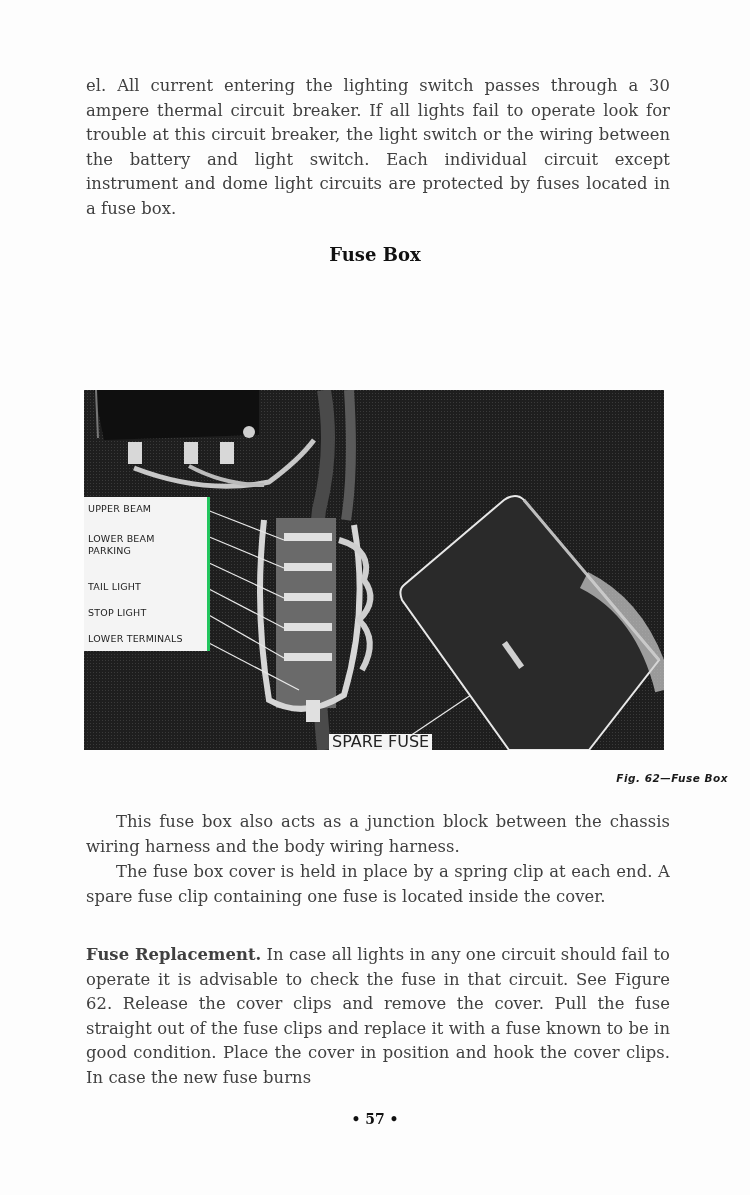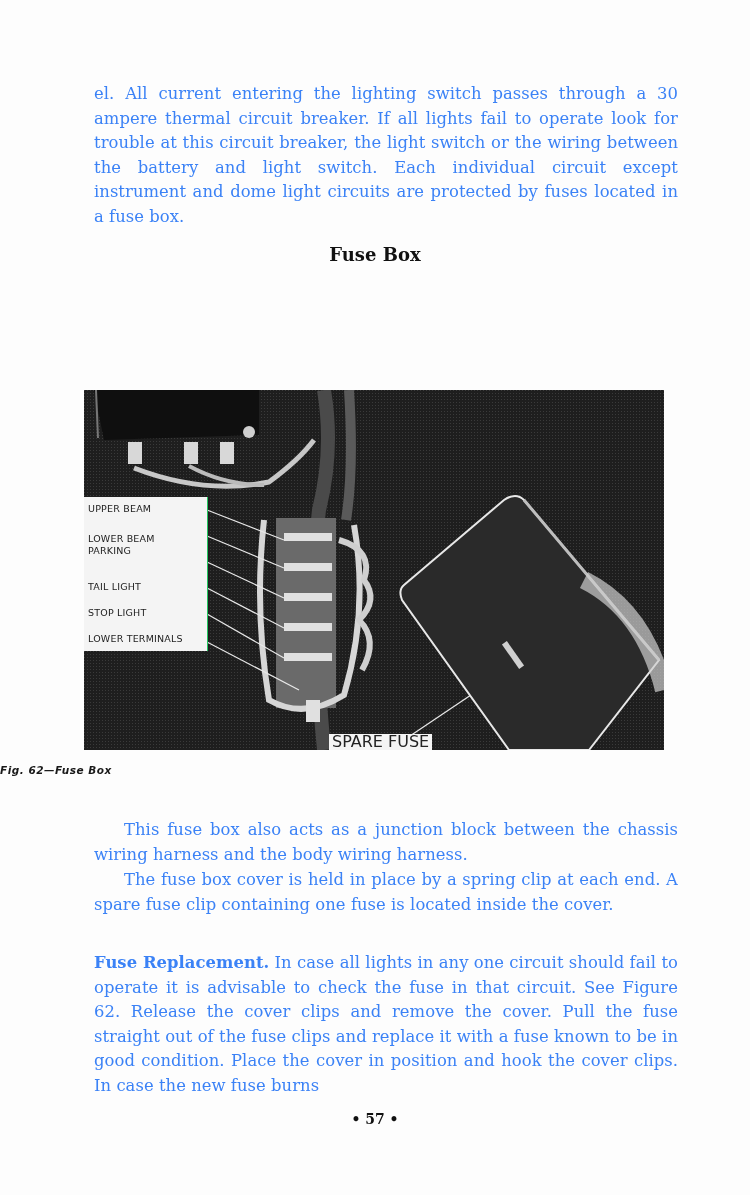--- a/index.html
+++ b/index.html
@@ -1,51 +1,51 @@
 <!DOCTYPE html>
 <html><head>
   <meta charset="utf-8">
   <style>
     html, body { margin: 0; padding: 0; background: #ffffff; }
     body { width: 750px; height: 1195px; position: relative; overflow: hidden; }
     .page { position: absolute; left: 0; top: 0; width: 750px; height: 1195px; background: #fdfdfd; }
     .para {
       position: absolute; left: 86px; width: 584px;
       font-family: "DejaVu Serif", serif; font-size: 16.4px; line-height: 24.5px;
-      color: #3b82f6; text-align: justify; text-align-last: left; margin: 8px;
+      color: #404040; text-align: justify; text-align-last: left; margin: 0;
       letter-spacing: 0.05px;
     }
     .indent { text-indent: 30px; }
     .heading {
       position: absolute; left: 0; width: 750px; top: 244px; text-align: center;
       font-family: "DejaVu Serif", serif; font-weight: bold; font-size: 18px; color: #111; margin: 0;
     }
     .runin { font-weight: bold; }
     .figure {
       position: absolute; left: 84px; top: 390px; width: 580px; height: 360px;
       background: #1b1b1b; overflow: hidden;
     }
     .figure svg { position: absolute; left: 0; top: 0; }
     .callout-box {
       position: absolute; left: 0; top: 107px; width: 123px; height: 154px;
-      background: #f4f4f4; border-right: 1px solid #22c55e;
+      background: #f4f4f4; border-right: 3px solid #22c55e;
     }
     .callout {
       position: absolute; left: 4px;
       font-family: "DejaVu Sans", sans-serif; font-size: 9.5px; color: #222; letter-spacing: 0.2px;
       white-space: nowrap;
     }
     .spare-label {
       position: absolute; left: 245px; top: 344px; padding: 0 3px; height: 16px; line-height: 16px;
       background: #f4f4f4; font-family: "DejaVu Sans", sans-serif; font-size: 16px; color: #222;
     }
     .caption {
-      position: absolute; left: 0; width: 720px; top: 764px; text-align: left;
+      position: absolute; left: 0; width: 720px; top: 764px; text-align: right;
       font-family: "DejaVu Sans", sans-serif; font-weight: bold; font-style: italic; font-size: 10.5px;
-      color: #1a1a1a; letter-spacing: 0.5px; margin: 0;
+      color: #1a1a1a; letter-spacing: 0.5px; margin: 8px;
     }
     .page-num {
       position: absolute; left: 0; width: 750px; top: 1111px; text-align: center;
       font-family: "DejaVu Serif", serif; font-weight: bold; font-size: 14px; color: #111;
     }
   </style>
 </head>
 <body>
 
 <div class="page">

